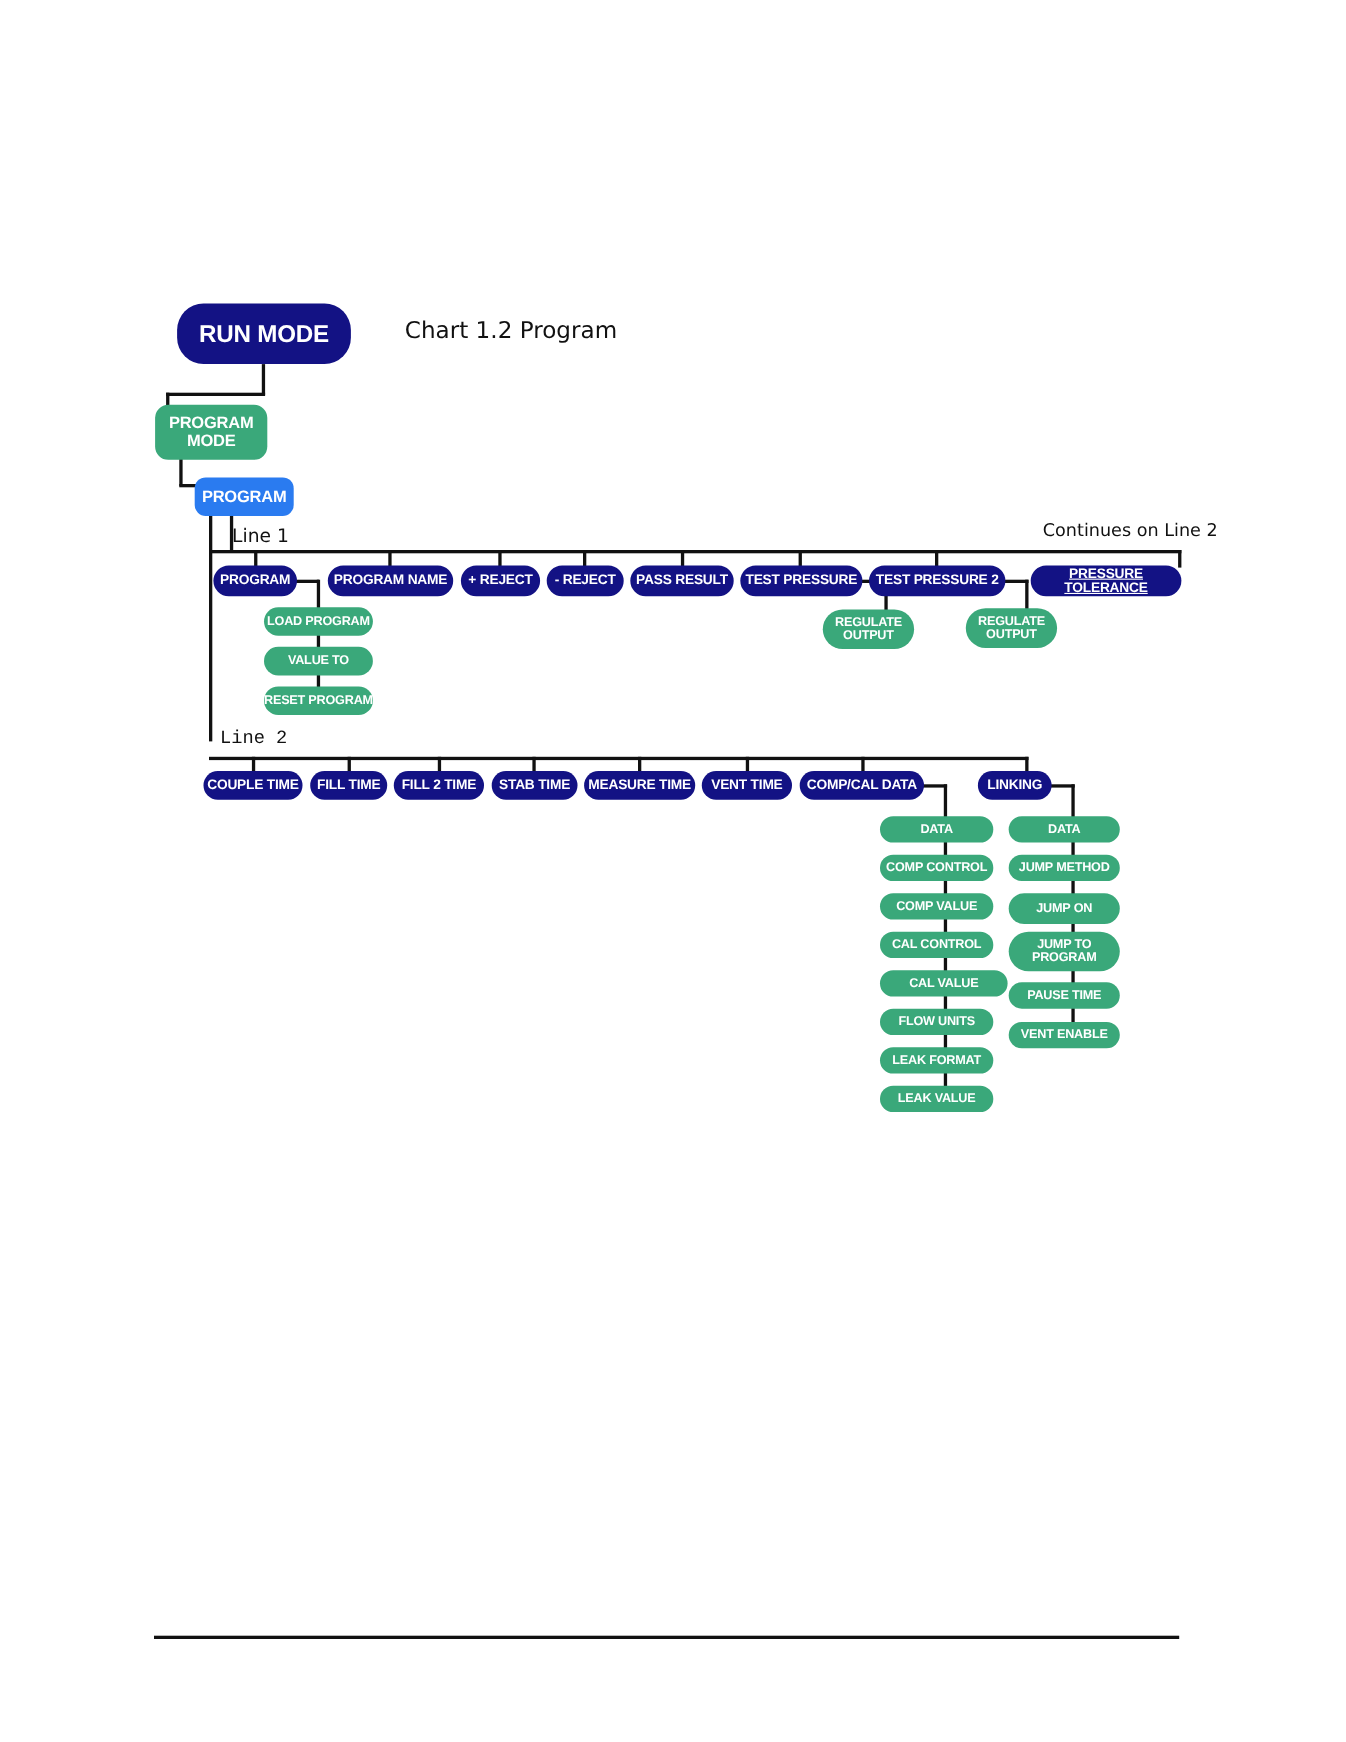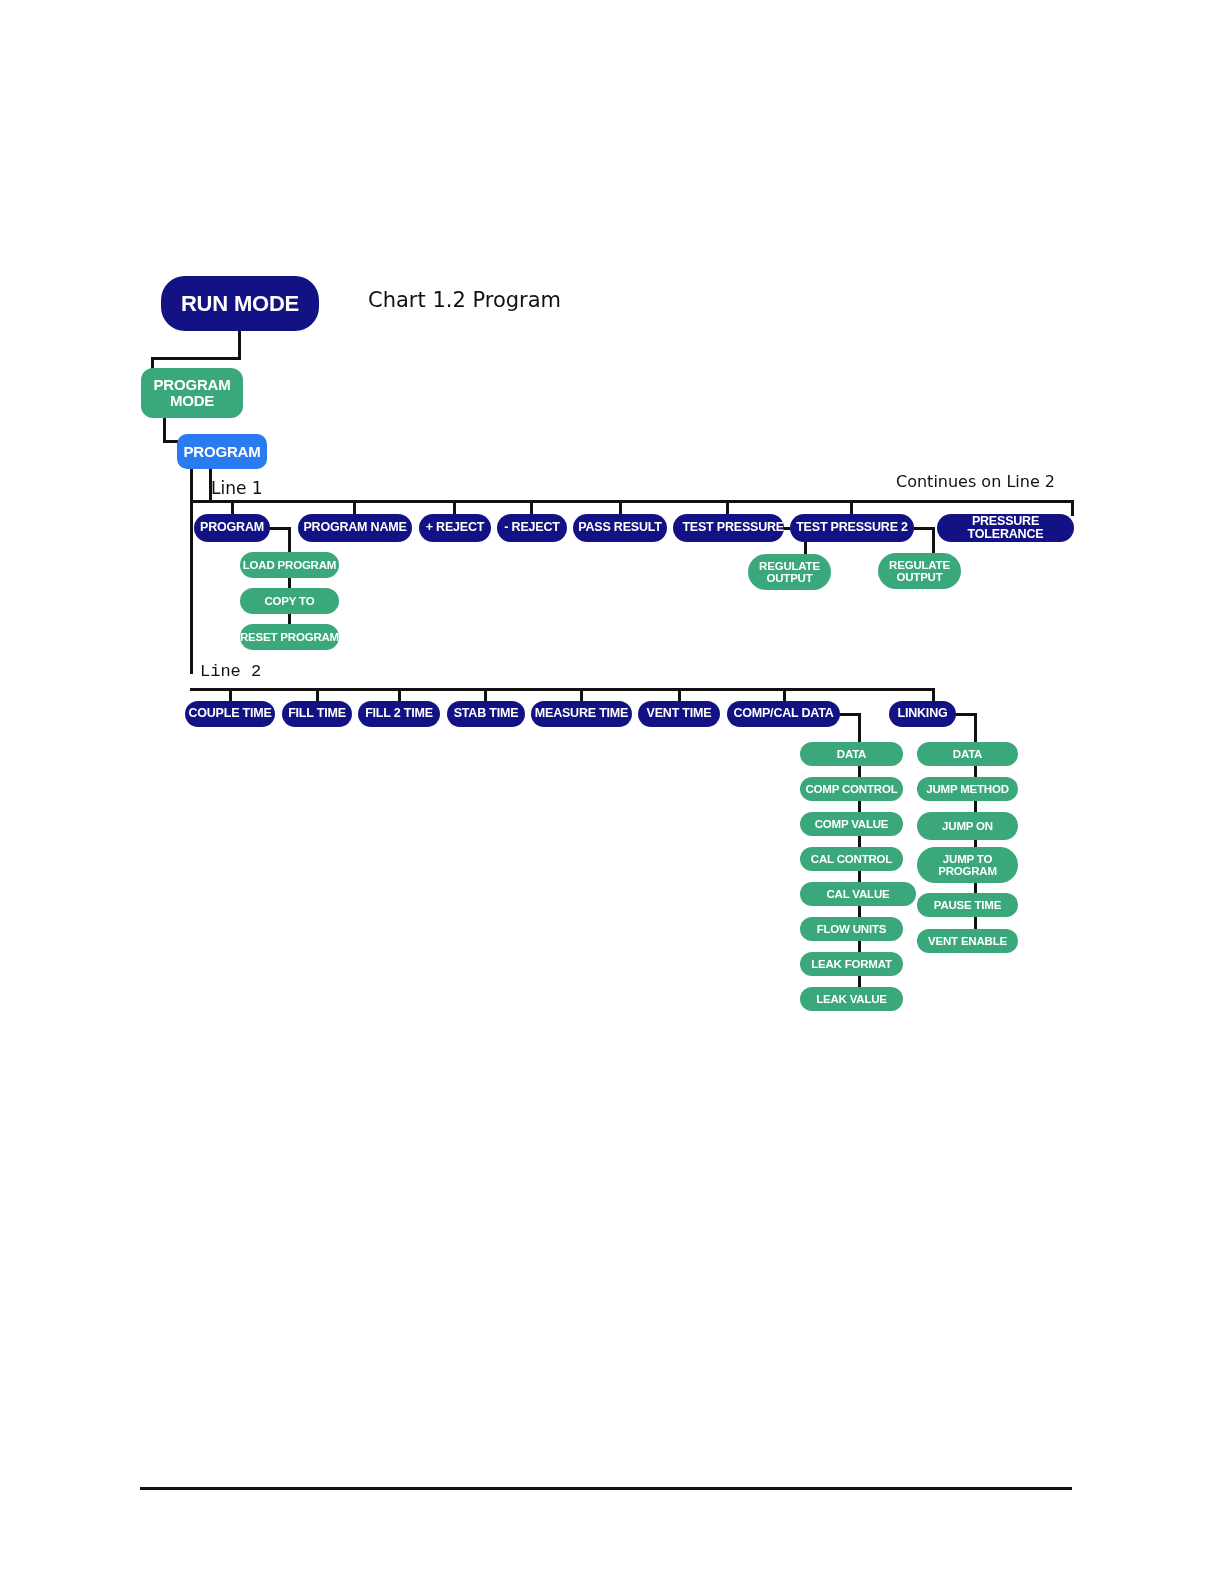--- a/index.html
+++ b/index.html
@@ -114,55 +114,55 @@
 
     <div class="line vline" style="left:231px;top:500px;height:16px;"></div>
     <div class="line vline" style="left:353px;top:500px;height:16px;"></div>
     <div class="line vline" style="left:453px;top:500px;height:16px;"></div>
     <div class="line vline" style="left:530px;top:500px;height:16px;"></div>
     <div class="line vline" style="left:619px;top:500px;height:16px;"></div>
     <div class="line vline" style="left:726px;top:500px;height:16px;"></div>
     <div class="line vline" style="left:850px;top:500px;height:16px;"></div>
     <div class="line vline" style="left:1071px;top:500px;height:16px;"></div>
 
-    <div class="note-label" style="left:896px;top:472px;">Continues on Line 2</div>
+    <div class="note-label" style="left:948px;top:472px;">Continues on Line 2</div>
 
     <div class="node navy n-bus" style="left:194px;top:514px;width:76px;height:28px;">
       <span>PROGRAM</span>
     </div>
     <div class="node navy n-bus" style="left:298px;top:514px;width:114px;height:28px;">
       <span>PROGRAM NAME</span>
     </div>
     <div class="node navy n-bus" style="left:419px;top:514px;width:72px;height:28px;">
       <span>+ REJECT</span>
     </div>
     <div class="node navy n-bus" style="left:497px;top:514px;width:70px;height:28px;">
       <span>- REJECT</span>
     </div>
     <div class="node navy n-bus" style="left:573px;top:514px;width:94px;height:28px;">
       <span>PASS RESULT</span>
     </div>
-    <div class="node navy n-bus" style="left:673px;top:514px;width:111px;height:28px;justify-content:flex-end;">
+    <div class="node navy n-bus" style="left:673px;top:514px;width:111px;height:28px;">
       <span>TEST PRESSURE</span>
     </div>
     <div class="node navy n-bus" style="left:790px;top:514px;width:124px;height:28px;">
       <span>TEST PRESSURE 2</span>
     </div>
-    <div class="node navy n-bus" style="left:937px;top:514px;width:137px;height:28px;">
+    <div class="node navy n-bus" style="left:937px;top:514px;width:137px;height:28px;text-decoration:underline;">
       <span>PRESSURE TOLERANCE</span>
     </div>
 
     <div class="line hline" style="left:268px;top:527px;width:22px;"></div>
     <div class="line vline" style="left:288px;top:527px;height:112px;"></div>
 
     <div class="node green n-sub" style="left:240px;top:552px;width:99px;height:26px;">
       <span>LOAD PROGRAM</span>
     </div>
     <div class="node green n-sub" style="left:240px;top:588px;width:99px;height:26px;">
-      <span>COPY TO</span>
+      <span>VALUE TO</span>
     </div>
     <div class="node green n-sub" style="left:240px;top:624px;width:99px;height:26px;">
       <span>RESET PROGRAM</span>
     </div>
 
     <div class="line hline" style="left:783px;top:527px;width:24px;"></div>
     <div class="line vline" style="left:804px;top:527px;height:30px;"></div>
     <div class="node green n-sub" style="left:748px;top:554px;width:83px;height:36px;flex-direction:column;">
       <span>REGULATE</span>
       <span>OUTPUT</span>

